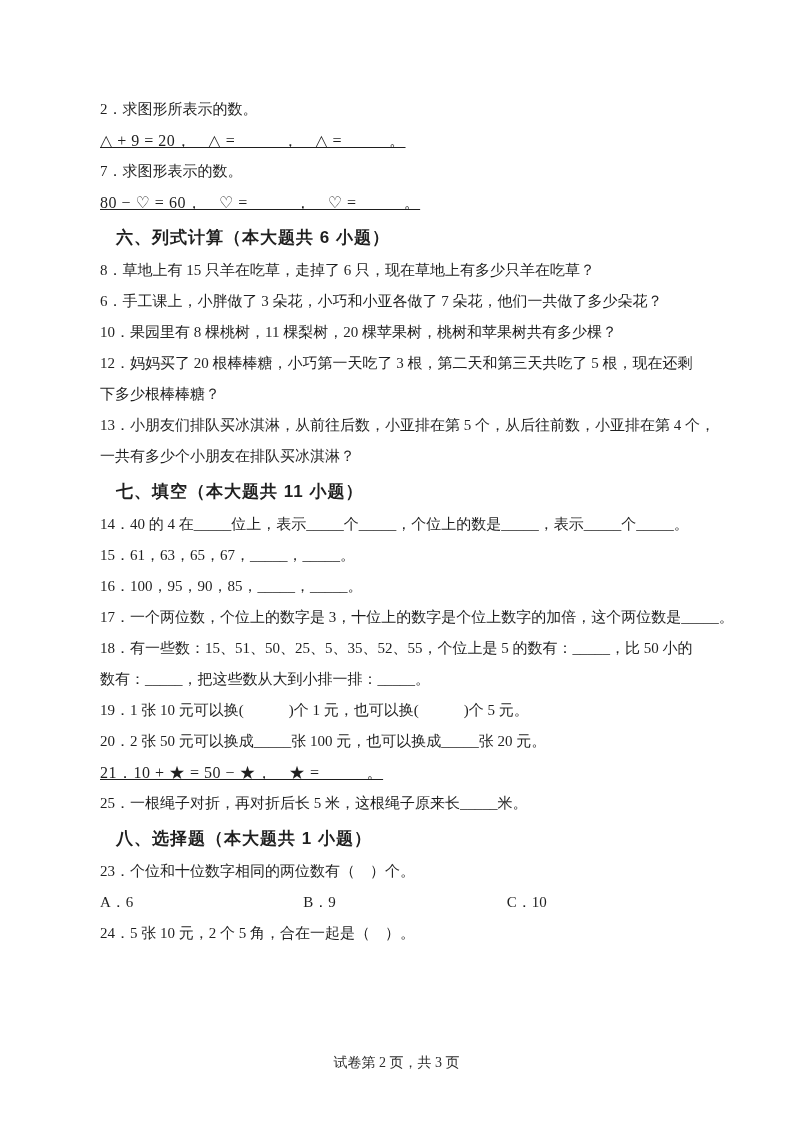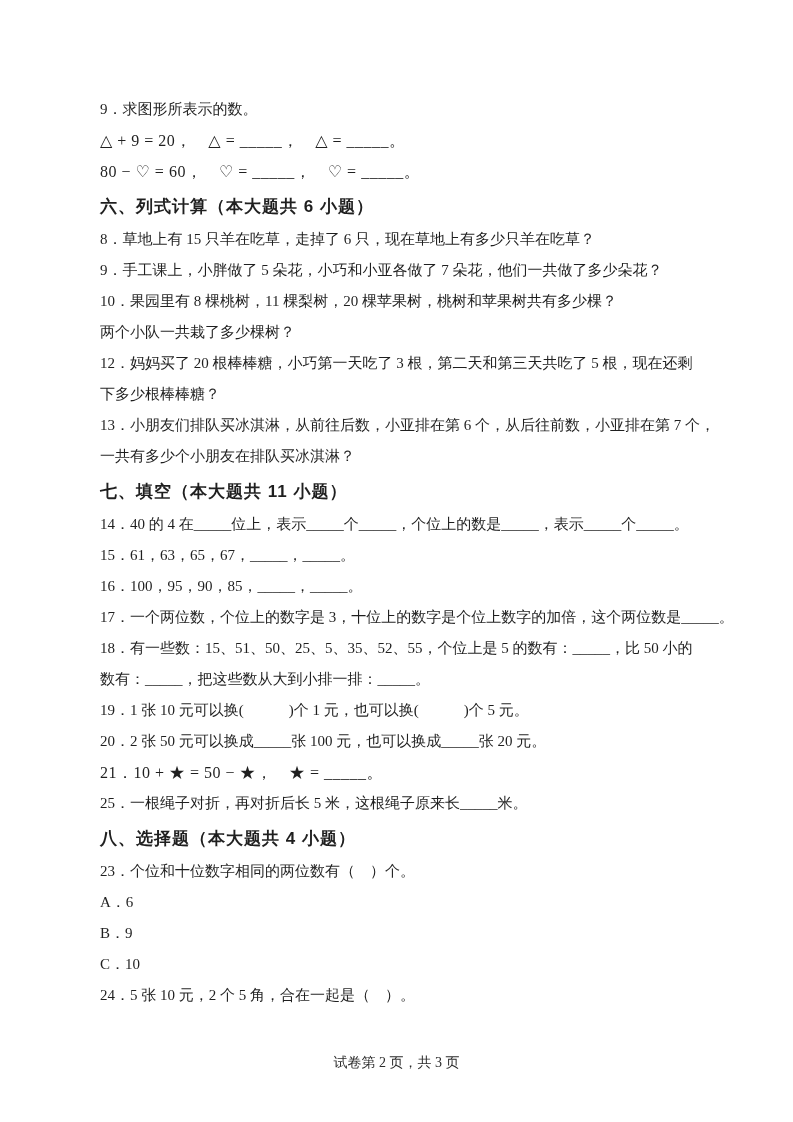--- a/index.html
+++ b/index.html
@@ -24,33 +24,34 @@
     width: 610px;
   }
   .line {
     margin: 0;
     line-height: 31px;
     white-space: nowrap;
   }
   .equation {
     font-size: 16px;
     letter-spacing: 0.5px;
+    text-decoration: underline;
   }
   .heading {
-    margin: 4px 0 2px 0;
+    margin: 4px 0 2px 16px;
     line-height: 31px;
     font-size: 17px;
     font-weight: bold;
     font-family: "Liberation Sans", "DejaVu Sans", sans-serif;
     white-space: nowrap;
     letter-spacing: 1px;
   }
   .options-row {
     display: flex;
-    flex-direction: column;
+    flex-direction: row;
     line-height: 31px;
     margin: 0;
   }
   .option {
     flex: 1 1 33.33%;
     text-align: left;
     white-space: nowrap;
   }
   .footer {
     position: absolute;
@@ -62,50 +63,50 @@
     line-height: 20px;
     color: #2a2a2a;
   }
 </style>
 </head>
 <body>
 
 <div class="page">
   <div class="content">
 
-    <p class="line">9．求图形所表示的数。</p>
+    <p class="line">2．求图形所表示的数。</p>
     <p class="line equation">△ + 9 = 20，　△ = _____，　△ = _____。</p>
 
+    <p class="line">7．求图形表示的数。</p>
     <p class="line equation">80 − ♡ = 60，　♡ = _____，　♡ = _____。</p>
 
     <h2 class="heading">六、列式计算（本大题共 6 小题）</h2>
 
     <p class="line">8．草地上有 15 只羊在吃草，走掉了 6 只，现在草地上有多少只羊在吃草？</p>
-    <p class="line">9．手工课上，小胖做了 5 朵花，小巧和小亚各做了 7 朵花，他们一共做了多少朵花？</p>
+    <p class="line">6．手工课上，小胖做了 3 朵花，小巧和小亚各做了 7 朵花，他们一共做了多少朵花？</p>
     <p class="line">10．果园里有 8 棵桃树，11 棵梨树，20 棵苹果树，桃树和苹果树共有多少棵？</p>
-    <p class="line">两个小队一共栽了多少棵树？</p>
     <p class="line">12．妈妈买了 20 根棒棒糖，小巧第一天吃了 3 根，第二天和第三天共吃了 5 根，现在还剩</p>
     <p class="line">下多少根棒棒糖？</p>
-    <p class="line">13．小朋友们排队买冰淇淋，从前往后数，小亚排在第 6 个，从后往前数，小亚排在第 7 个，</p>
+    <p class="line">13．小朋友们排队买冰淇淋，从前往后数，小亚排在第 5 个，从后往前数，小亚排在第 4 个，</p>
     <p class="line">一共有多少个小朋友在排队买冰淇淋？</p>
 
     <h2 class="heading">七、填空（本大题共 11 小题）</h2>
 
     <p class="line">14．40 的 4 在_____位上，表示_____个_____，个位上的数是_____，表示_____个_____。</p>
     <p class="line">15．61，63，65，67，_____，_____。</p>
     <p class="line">16．100，95，90，85，_____，_____。</p>
     <p class="line">17．一个两位数，个位上的数字是 3，十位上的数字是个位上数字的加倍，这个两位数是_____。</p>
     <p class="line">18．有一些数：15、51、50、25、5、35、52、55，个位上是 5 的数有：_____，比 50 小的</p>
     <p class="line">数有：_____，把这些数从大到小排一排：_____。</p>
     <p class="line">19．1 张 10 元可以换(　　　)个 1 元，也可以换(　　　)个 5 元。</p>
     <p class="line">20．2 张 50 元可以换成_____张 100 元，也可以换成_____张 20 元。</p>
     <p class="line equation">21．10 + ★ = 50 − ★，　★ = _____。</p>
     <p class="line">25．一根绳子对折，再对折后长 5 米，这根绳子原来长_____米。</p>
 
-    <h2 class="heading">八、选择题（本大题共 4 小题）</h2>
+    <h2 class="heading">八、选择题（本大题共 1 小题）</h2>
 
     <p class="line">23．个位和十位数字相同的两位数有（　）个。</p>
     <div class="options-row">
       <span class="option">A．6</span>
       <span class="option">B．9</span>
       <span class="option">C．10</span>
     </div>
     <p class="line">24．5 张 10 元，2 个 5 角，合在一起是（　）。</p>
 
   </div>

